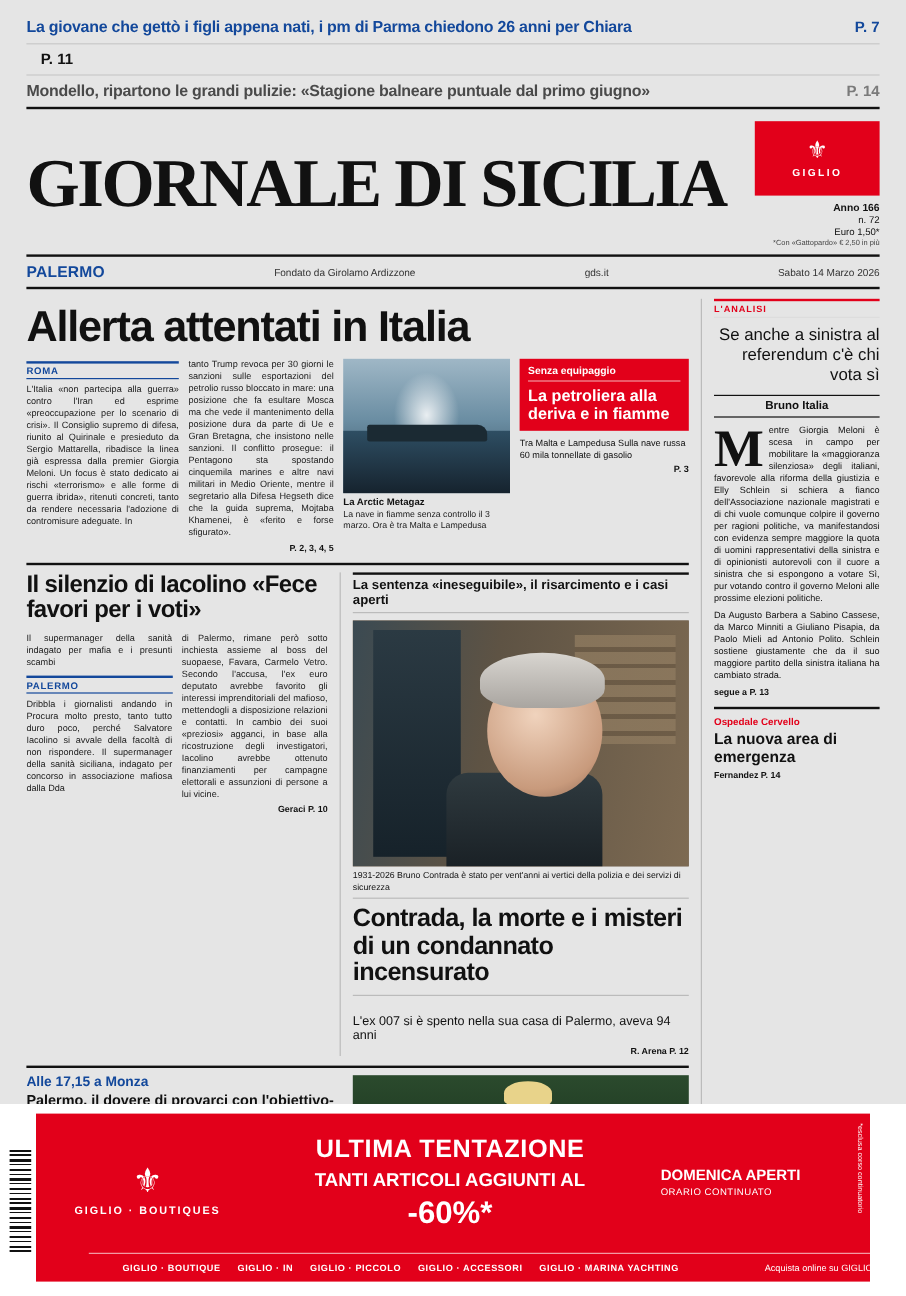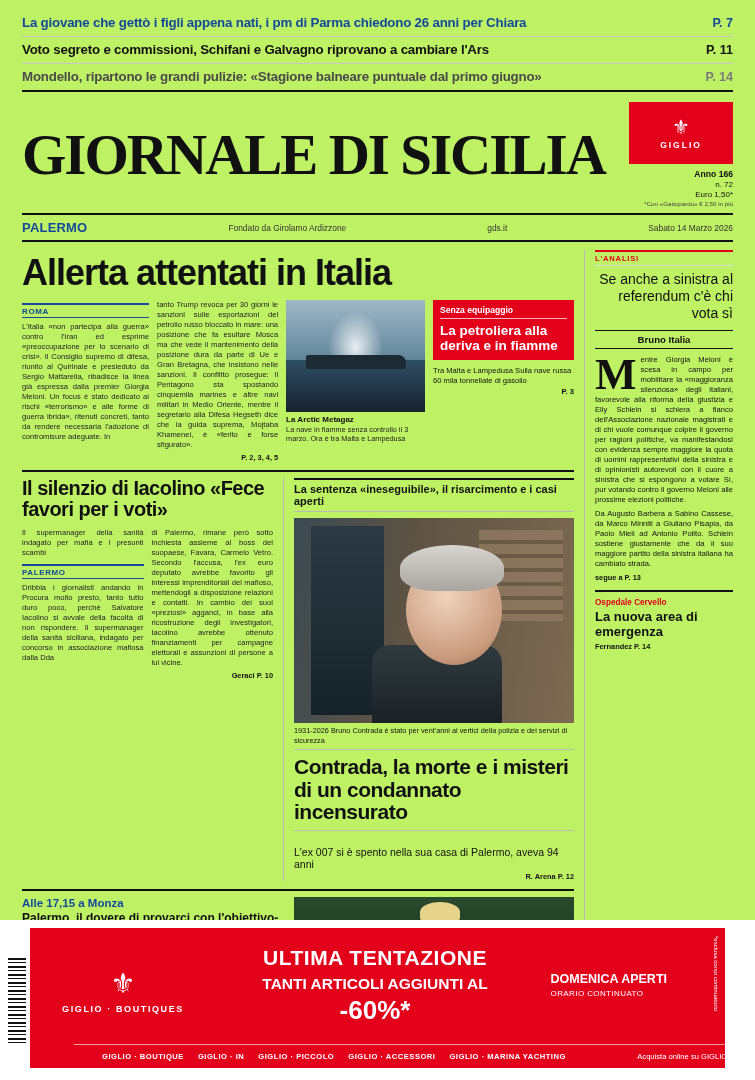--- a/index.html
+++ b/index.html
@@ -4,21 +4,21 @@
 <style>
   * { box-sizing: border-box; }
   html, body { margin: 0; padding: 0; }
   body {
     width: 755px; height: 1080px;
     background: #ffffff;
     font-family: "Liberation Sans", sans-serif;
     color: #111;
     overflow: hidden;
   }
-  .page { width: 755px; height: 1080px; position: relative; background:#bef264; }
+  .page { width: 755px; height: 1080px; position: relative; background:#e5e5e5; }
 
   
   .teasers { padding: 10px 22px 4px 22px; }
   .teaser {
     display: flex; align-items: baseline; justify-content: space-between;
     border-bottom: 1px solid #c9c9c9;
     padding: 5px 0 6px 0;
   }
   .teaser:last-child { border-bottom: 2px solid #111; }
   .teaser-text { font-size: 13.3px; font-weight: bold; letter-spacing: -0.2px; }
@@ -200,21 +200,20 @@
 <body>
 
 <div class="page">
 
   <div class="teasers">
     <div class="teaser t-blue">
       <span class="teaser-text">La giovane che gettò i figli appena nati, i pm di Parma chiedono 26 anni per Chiara</span>
       <span class="teaser-page">P.  7</span>
     </div>
     <div class="teaser t-dark">
-      <span class="teaser-text">Voto segreto e commissioni, Schifani e Galvagno riprovano a cambiare l'Ars</span>
       <span class="teaser-page">P. 11</span>
     </div>
     <div class="teaser t-gray">
       <span class="teaser-text">Mondello, ripartono le grandi pulizie: «Stagione balneare puntuale dal primo giugno»</span>
       <span class="teaser-page">P. 14</span>
     </div>
   </div>
 
   <div class="masthead">
     <div class="logo">GIORNALE DI SICILIA</div>

